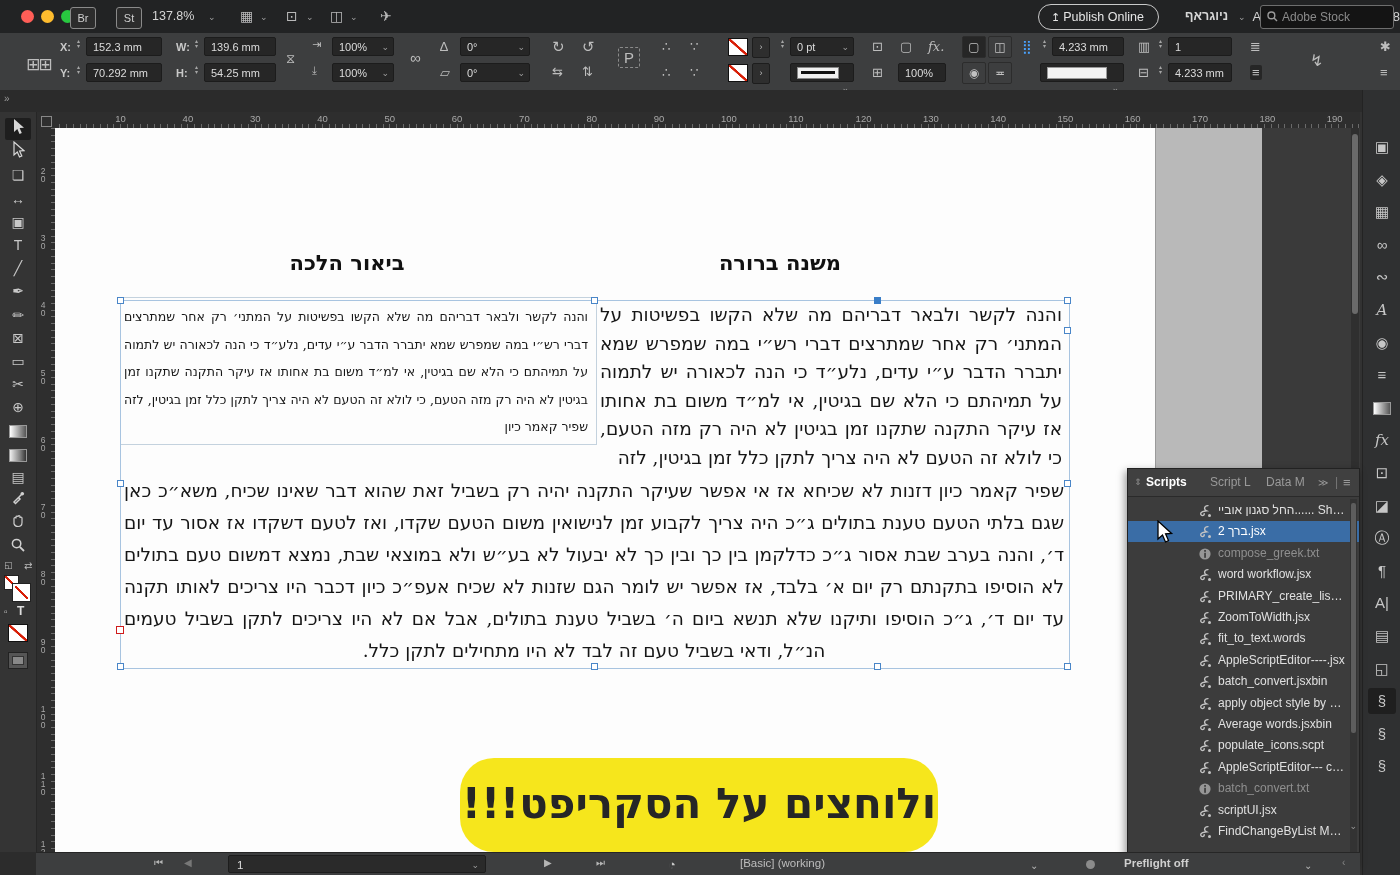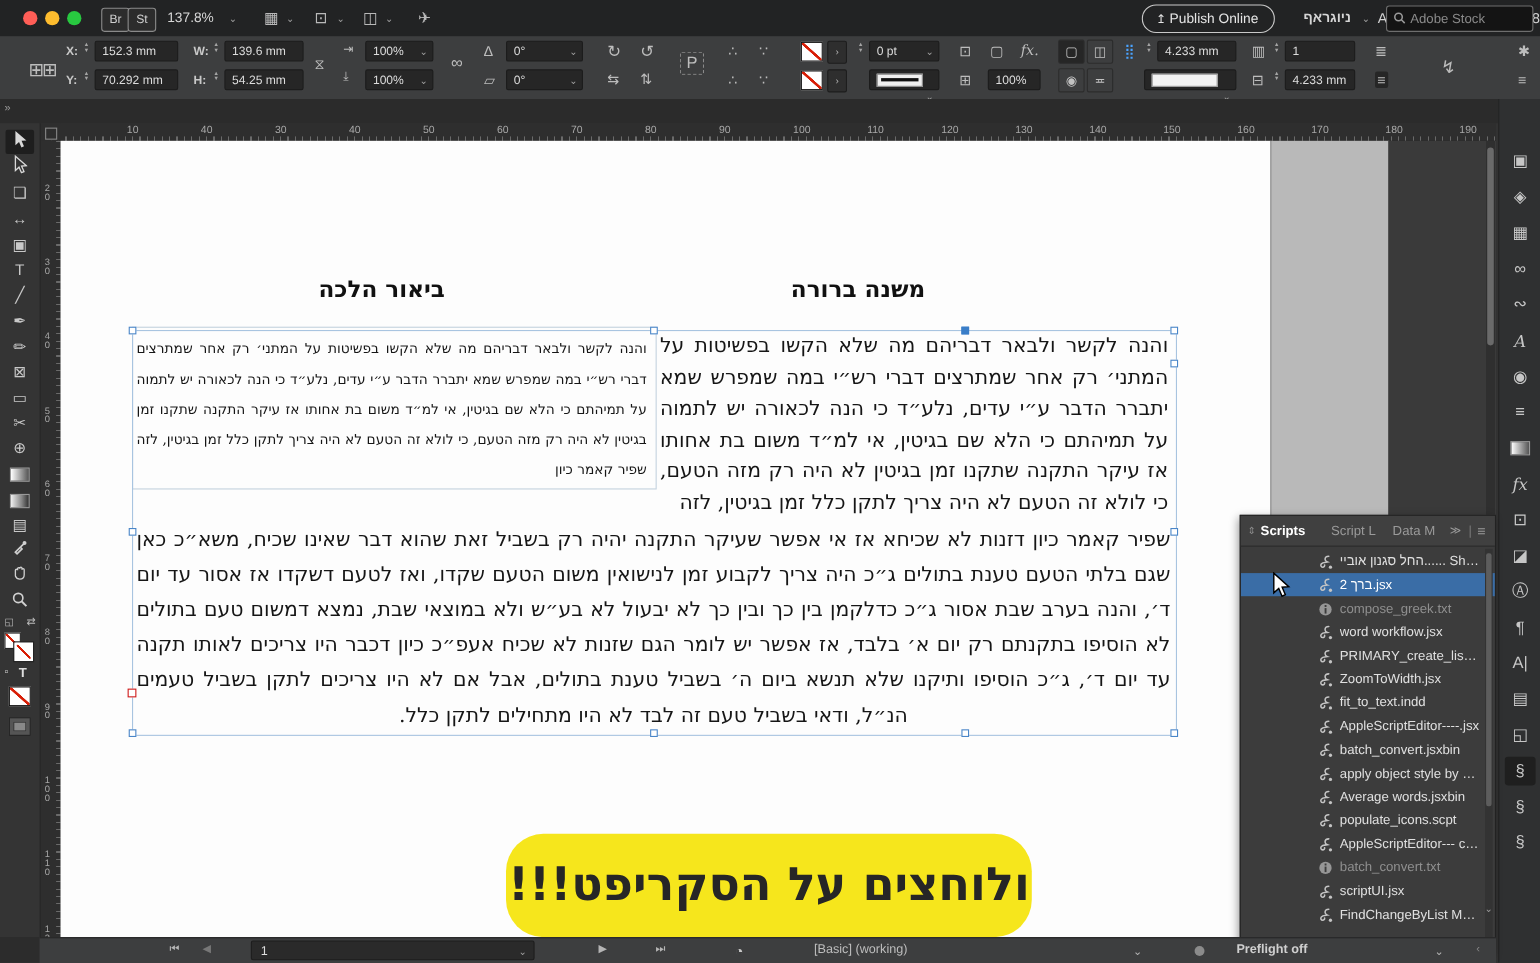--- a/index.html
+++ b/index.html
@@ -101,21 +101,21 @@
   #blcorner{position:absolute;left:0;top:852px;width:36px;height:23px;background:#2c2c2c;}
   #cursor{position:absolute;left:1156px;top:520px;z-index:50;}
 </style>
 </head>
 <body>
 
 <div id="menubar">
   <span class="tl" style="left:21px;background:#ff5e57"></span>
   <span class="tl" style="left:41px;background:#febc2e"></span>
   <span class="tl" style="left:61px;background:#28c840"></span>
-  <span class="badge" style="left:92px">Br</span>
+  <span class="badge" style="left:70px">Br</span>
   <span class="badge" style="left:116px">St</span>
   <span class="mbtxt" style="left:152px">137.8%</span>
   <span class="mbtxt chev" style="left:208px;top:12px">⌄</span>
   <span class="mbicon" style="left:240px">▦</span>
   <span class="mbtxt chev" style="left:260px;top:12px">⌄</span>
   <span class="mbicon" style="left:286px">⊡</span>
   <span class="mbtxt chev" style="left:306px;top:12px">⌄</span>
   <span class="mbicon" style="left:330px">◫</span>
   <span class="mbtxt chev" style="left:350px;top:12px">⌄</span>
   <span class="mbicon" style="left:380px">✈</span>
@@ -406,21 +406,21 @@
             <path d="M10 1.6 C7.6 1.6 6.6 3 6.6 4.4 c0 1.3 .9 2 2.1 2.5 C6.9 7.2 4.2 7.1 3.1 8.7 c-.8 1.2-.2 2.9 1.3 2.9 1.3 0 2-.9 1.8-2" fill="none" stroke="#c4c4c4" stroke-width="1.4" stroke-linecap="round"></path>
             <circle cx="11.5" cy="11.6" r="1.5" fill="#c4c4c4"></circle>
           </svg></span>
         <span class="rlabel">ZoomToWidth.jsx</span>
       </div>
       <div class="sp-row" style="top: 132.4px;">
         <span class="ricon"><svg width="14" height="14" viewBox="0 0 14 14">
             <path d="M10 1.6 C7.6 1.6 6.6 3 6.6 4.4 c0 1.3 .9 2 2.1 2.5 C6.9 7.2 4.2 7.1 3.1 8.7 c-.8 1.2-.2 2.9 1.3 2.9 1.3 0 2-.9 1.8-2" fill="none" stroke="#c4c4c4" stroke-width="1.4" stroke-linecap="round"></path>
             <circle cx="11.5" cy="11.6" r="1.5" fill="#c4c4c4"></circle>
           </svg></span>
-        <span class="rlabel">fit_to_text.indd</span>
+        <span class="rlabel">fit_to_text.words</span>
       </div>
       <div class="sp-row" style="top: 153.8px;">
         <span class="ricon"><svg width="14" height="14" viewBox="0 0 14 14">
             <path d="M10 1.6 C7.6 1.6 6.6 3 6.6 4.4 c0 1.3 .9 2 2.1 2.5 C6.9 7.2 4.2 7.1 3.1 8.7 c-.8 1.2-.2 2.9 1.3 2.9 1.3 0 2-.9 1.8-2" fill="none" stroke="#c4c4c4" stroke-width="1.4" stroke-linecap="round"></path>
             <circle cx="11.5" cy="11.6" r="1.5" fill="#c4c4c4"></circle>
           </svg></span>
         <span class="rlabel">AppleScriptEditor----.jsx</span>
       </div>
       <div class="sp-row" style="top: 175.2px;">
         <span class="ricon"><svg width="14" height="14" viewBox="0 0 14 14">

